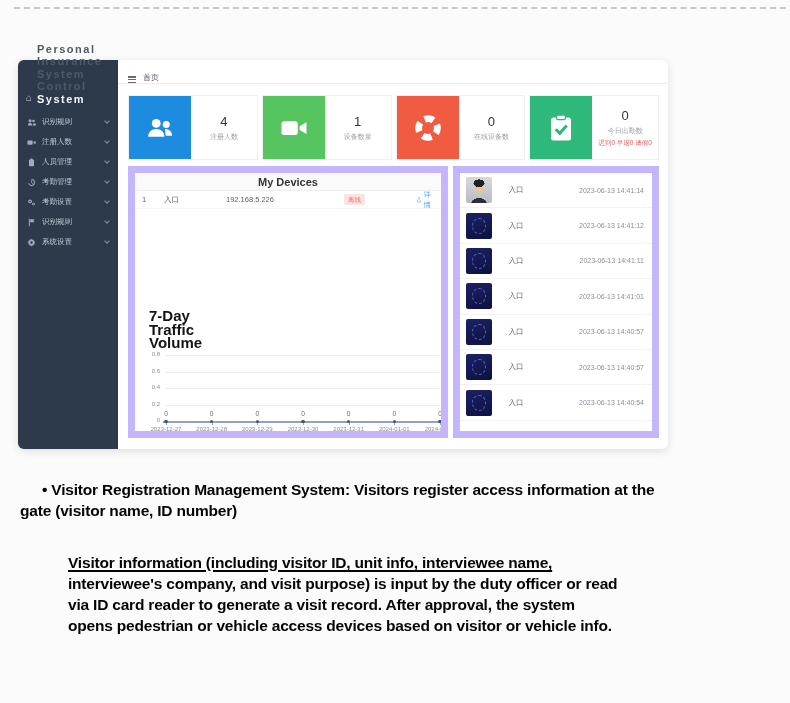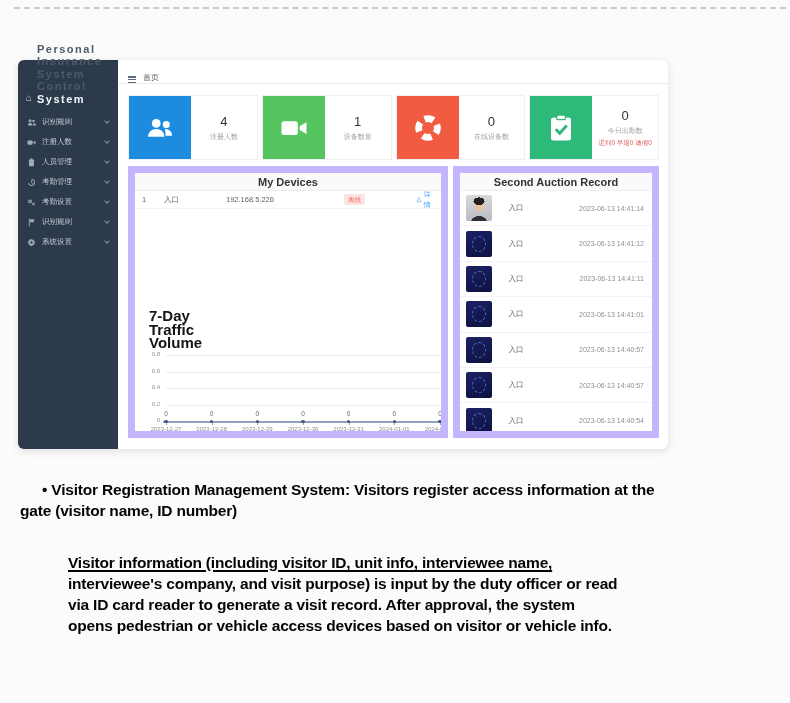--- a/index.html
+++ b/index.html
@@ -306,21 +306,20 @@
                 <div class="pt-val" style="left: 246.333px; top: 67px;">0</div>
                 <div class="xtick" style="left: 232.333px; top: 83px;">2024-01-01</div>
                 <div class="pt-tick" style="left: 300px; top: 79px;"></div>
                 <div class="pt-dot" style="left: 298.3px; top: 76.8px;"></div>
                 <div class="pt-val" style="left: 292px; top: 67px;">0</div>
                 <div class="xtick" style="left: 278px; top: 83px;">2024-01-02</div>
               </div>
           </div>
 
           <div class="card right-card">
-            <div class="card-header">Second Auction Record</div>
             <div>
                 <div class="rec-row">
                   <span class="avatar-photo"></span>
                   <span class="rec-gate">入口</span>
                   <span class="rec-time">2023-06-13 14:41:14</span>
                 </div>
                 <div class="rec-row">
                   <span class="avatar-frame">
                     <i></i>
                   </span>

